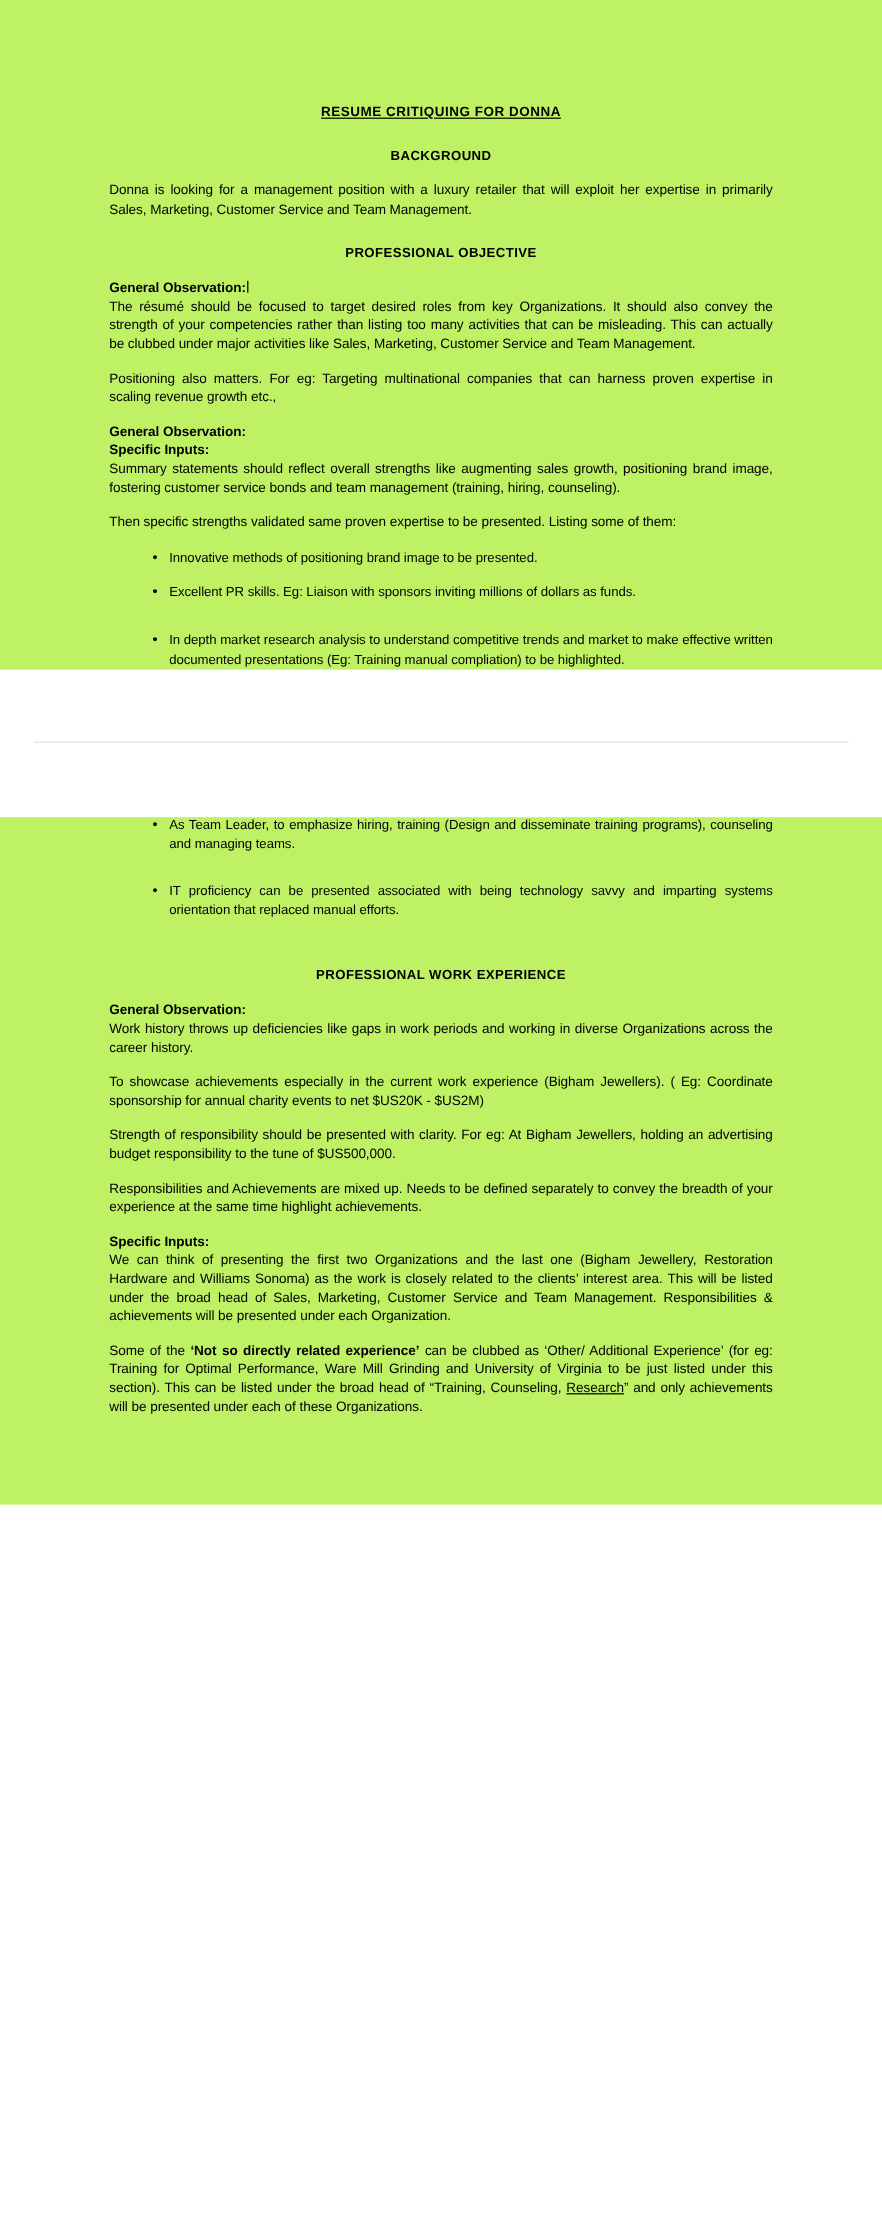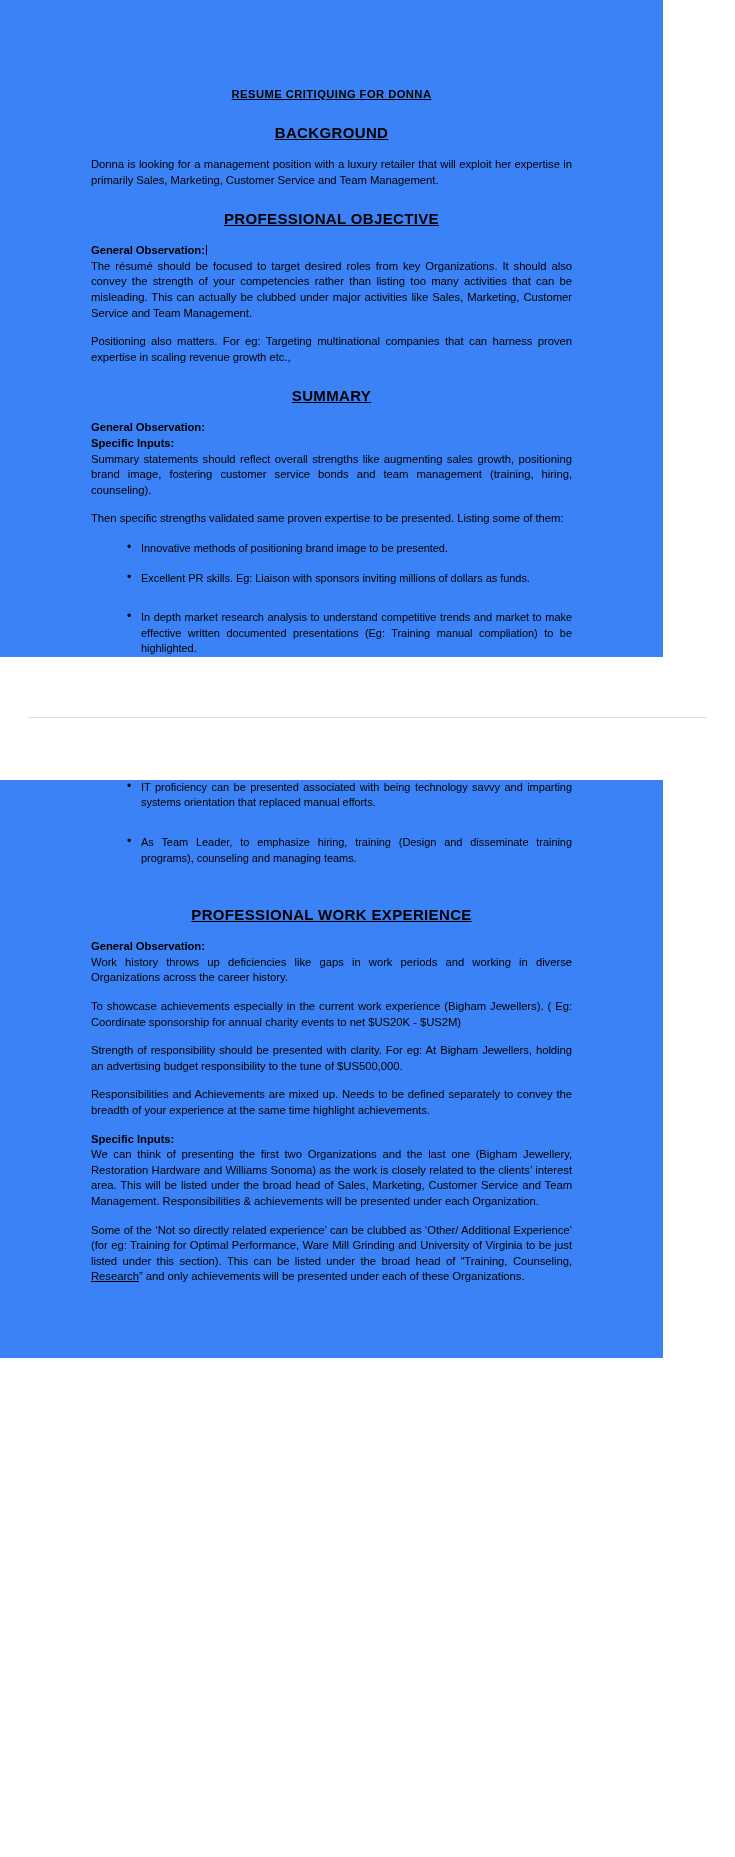--- a/index.html
+++ b/index.html
@@ -6,43 +6,42 @@
     margin: 0;
     padding: 0;
     background: #ffffff;
   }
   body {
     width: 735px;
     font-family: "Liberation Sans", sans-serif;
     color: #000000;
   }
   .page {
-    width: 663px;
+    width: 735px;
     box-sizing: border-box;
     padding: 0 91px;
-    background: #3b82f6;
+    background: #bef264;
   }
   .page-one { padding-top: 88px; padding-bottom: 0; }
   .page-two { padding-top: 0; padding-bottom: 60px; }
 
   .doc-title {
     text-align: center;
     font-weight: bold;
     font-size: 11.2px;
     letter-spacing: 0.45px;
     text-decoration: underline;
     margin: 0 0 24px 0;
   }
   .section-heading {
     text-align: center;
     font-weight: bold;
-    font-size: 15px;
+    font-size: 11px;
     letter-spacing: 0.35px;
     margin: 22px 0 16px 0;
-    text-decoration: underline;
   }
 
   p.body {
     font-size: 11.3px;
     line-height: 15.6px;
     text-align: justify;
     margin: 0 0 13px 0;
     letter-spacing: -0.05px;
   }
 
@@ -93,41 +92,40 @@
   }
   .page-break .rule {
     position: absolute;
     left: 28px;
     right: 28px;
     top: 47px;
     height: 1px;
     background: #e3dfd2;
   }
 
-  b, strong { font-weight: normal; }
+  b, strong { font-weight: bold; }
   u { text-decoration: underline; }
 </style>
 </head>
 <body>
 
 <div class="page page-one">
 
   <div class="doc-title">RESUME CRITIQUING FOR DONNA</div>
 
   <div class="section-heading">BACKGROUND</div>
   <p class="body">Donna is looking for a management position with a luxury retailer that will exploit her expertise in primarily Sales, Marketing, Customer Service and Team Management.</p>
 
   <div class="section-heading">PROFESSIONAL OBJECTIVE</div>
 
   <p class="label"><span>General Observation:</span><span class="caret"></span></p>
   <p class="body">The résumé should be focused to target desired roles from key Organizations. It should also convey the strength of your competencies rather than listing too many activities that can be misleading. This can actually be clubbed under major activities like Sales, Marketing, Customer Service and Team Management.</p>
 
   <p class="body">Positioning also matters. For eg: Targeting multinational companies that can harness proven expertise in scaling revenue growth etc.,</p>
 
-  <div class="section-heading">SUMMARY</div>
 
   <p class="label">General Observation:</p>
 
   <p class="label">Specific Inputs:</p>
   <p class="body">Summary statements should reflect overall strengths like augmenting sales growth, positioning brand image, fostering customer service bonds and team management (training, hiring, counseling).</p>
 
   <p class="body">Then specific strengths validated same proven expertise to be presented. Listing some of them:</p>
 
   <ul class="bullets">
     <li>Innovative methods of positioning brand image to be presented.</li>
@@ -137,22 +135,22 @@
 
 </div>
 
 <div class="page-break">
   <div class="rule"></div>
 </div>
 
 <div class="page page-two">
 
   <ul class="bullets">
+    <li>As Team Leader, to emphasize hiring, training (Design and disseminate training programs), counseling and managing teams.</li>
     <li>IT proficiency can be presented associated with being technology savvy and imparting systems orientation that replaced manual efforts.</li>
-    <li>As Team Leader, to emphasize hiring, training (Design and disseminate training programs), counseling and managing teams.</li>
   </ul>
 
   <div class="section-heading" style="margin-top:40px;">PROFESSIONAL WORK EXPERIENCE</div>
 
   <p class="label">General Observation:</p>
   <p class="body">Work history throws up deficiencies like gaps in work periods and working in diverse Organizations across the career history.</p>
 
   <p class="body">To showcase achievements especially in the current work experience (Bigham Jewellers). ( Eg: Coordinate sponsorship for annual charity events to net $US20K - $US2M)</p>
 
   <p class="body">Strength of responsibility should be presented with clarity. For eg: At Bigham Jewellers, holding an advertising budget responsibility to the tune of $US500,000.</p>

